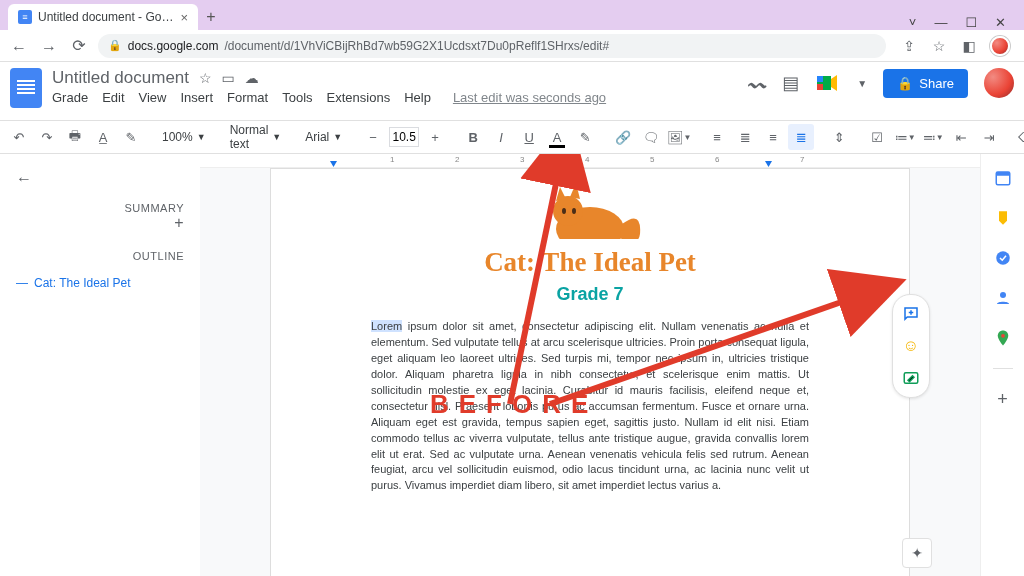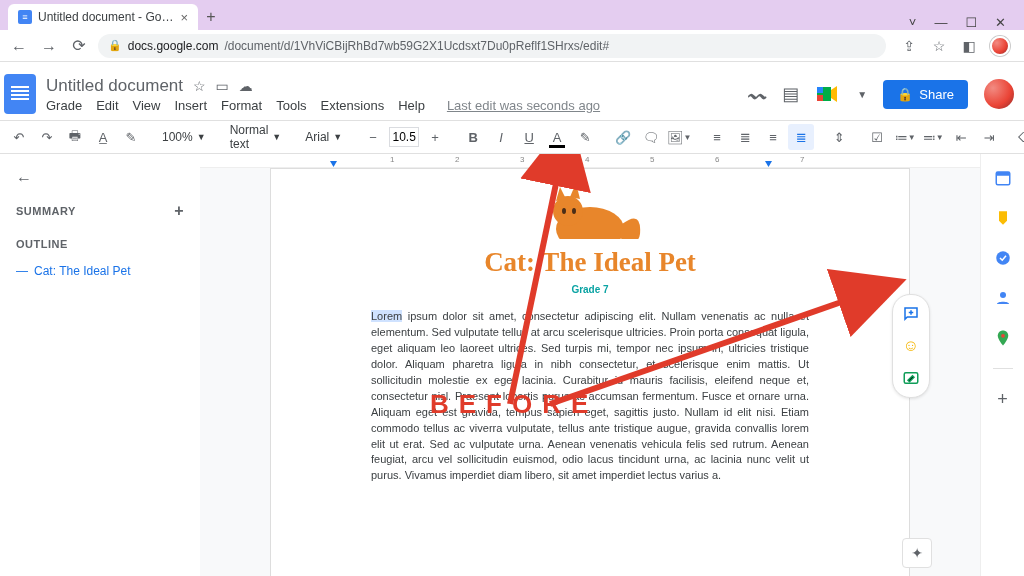--- a/index.html
+++ b/index.html
@@ -18,21 +18,21 @@
   .addr-bar { height: 32px; background: #fff; display: flex; align-items: center; gap: 8px; padding: 0 8px; border-bottom: 1px solid #e0e0e0; }
   .nav-btn { width: 22px; height: 22px; display: flex; align-items: center; justify-content: center; color: #5f6368; font-size: 16px; }
   .url-box { flex: 1; display: flex; align-items: center; gap: 6px; background: #f1f3f4; border-radius: 14px; height: 24px; padding: 0 10px; font-size: 12px; color: #5f6368; }
   .url-box .lock { font-size: 11px; }
   .url-box .domain { color: #202124; }
   .addr-icons { display: flex; gap: 12px; padding: 0 6px; align-items: center; }
   .addr-icons .ic { width: 18px; height: 18px; color: #5f6368; font-size: 14px; display:flex;align-items:center;justify-content:center;}
   .avatar { width: 20px; height: 20px; border-radius: 50%; background: radial-gradient(circle at 30% 30%, #f28b82, #ea4335 60%, #8b2b2b); border: 2px solid #fff; box-shadow: 0 0 0 1px #ccc; }
 
   
-  .docs-header { height: 58px; display: flex; align-items: center; padding: 6px 10px 0 4px; gap: 10px; }
+  .docs-header { height: 58px; display: flex; align-items: flex-start; padding: 6px 10px 0 10px; gap: 10px; }
   .docs-logo { width: 32px; height: 40px; background: #4285f4; border-radius: 4px; display:flex;align-items:center;justify-content:center;color:#fff;font-weight:bold;font-size:12px; position:relative;}
   .docs-logo::after{content:"";position:absolute;width:18px;height:2px;background:#fff;top:12px;box-shadow:0 4px 0 #fff,0 8px 0 #fff,0 12px 0 #fff; }
   .title-area { display: flex; flex-direction: column; gap: 2px; }
   .title-row { display: flex; align-items: center; gap: 10px; }
   .doc-title { font-size: 17px; color: #5f6368; }
   .title-ic { color: #5f6368; font-size: 14px; }
   .menubar { display: flex; gap: 14px; font-size: 13px; color: #3c4043; align-items: center; }
   .menubar .sep { color: #80868b; text-decoration: underline; margin-left: 8px; }
   .header-right { margin-left: auto; display: flex; align-items: center; gap: 16px; }
   .header-ic { color: #5f6368; font-size: 18px; }
@@ -51,33 +51,33 @@
   .zoom { font-size: 12px; }
   .fontsize { display:flex; align-items:center; gap:3px; }
   .fontsize input { width: 30px; height: 20px; text-align: center; border: 1px solid #dadce0; font-size: 12px; }
   .tcolor-a { position: relative; }
   .tcolor-a::after { content:""; position:absolute; bottom:2px; left:5px; right:5px; height:3px; background:#000; }
 
   
   .workspace { display: flex; height: calc(576px - 30px - 32px - 58px - 34px); position: relative; }
   .left-panel { width: 200px; border-right: none; padding: 14px 16px; color: #5f6368; font-size: 12px; }
   .back-ic { font-size: 16px; color: #5f6368; margin-bottom: 16px; display:block;}
-  .panel-hdr { display: flex; align-items: center; justify-content: space-between; font-size: 11px; font-weight: 700; letter-spacing: 0.5px; color: #5f6368; margin-bottom: 18px; }
+  .panel-hdr { display: flex; align-items: flex-end; justify-content: space-between; font-size: 11px; font-weight: 400; letter-spacing: 0.5px; color: #5f6368; margin-bottom: 18px; flex-direction: column; }
   .outline-item { display: flex; align-items: center; gap: 6px; color: #1a73e8; font-size: 12px; margin-top: 8px; }
   .outline-item .dash { color: #1a73e8; }
 
   .canvas { flex: 1; background: #f8f9fa; overflow: hidden; position: relative; }
   .ruler { height: 14px; background: #fff; border-bottom: 1px solid #eee; position: relative; font-size: 8px; color: #888; }
   .ruler .num { position: absolute; top: 1px; }
   .ruler .blue { position:absolute; top: 7px; width: 7px; height: 6px; background:#1a73e8; clip-path: polygon(0 0,100% 0,50% 100%); }
   .page { width: 640px; min-height: 800px; background: #fff; margin: 0 auto; border: 1px solid #ddd; padding: 0 100px 60px 100px; position: relative; }
   .cat { width: 120px; height: 70px; margin: 0 auto; overflow: hidden; }
   .doc-h1 { text-align: center; font-size: 27px; font-weight: bold; color: #e8862b; margin: 8px 0 6px; font-family: Georgia, serif; }
   .sub1 { text-align: center; font-size: 13px; font-weight: bold; color: #0aa3a3; }
-  .sub2 { text-align: center; font-size: 10px; font-weight: bold; color: #0aa3a3; margin-bottom: 14px; }
+  .sub2 { text-align: center; font-size: 18px; font-weight: bold; color: #0aa3a3; margin-bottom: 14px; }
   .body-text { font-size: 11px; line-height: 1.45; color: #3c4043; text-align: justify; }
   .body-text .sel { background: #cfe2ff; }
 
   .right-sidebar { width: 44px; border-left: 1px solid #eee; display: flex; flex-direction: column; align-items: center; padding-top: 14px; gap: 20px; }
   .side-ic { width: 20px; height: 20px; display:flex;align-items:center;justify-content:center;font-size:16px; }
   .side-sep { width: 20px; height: 1px; background: #e0e0e0; }
   .side-plus { color: #5f6368; font-size: 18px; }
 
   
   .float-pills { position: absolute; right: 50px; top: 140px; display: flex; flex-direction: column; gap: 6px; background: #fff; border: 1px solid #e0e0e0; border-radius: 18px; padding: 6px 5px; box-shadow: 0 1px 3px rgba(0,0,0,0.1);}

